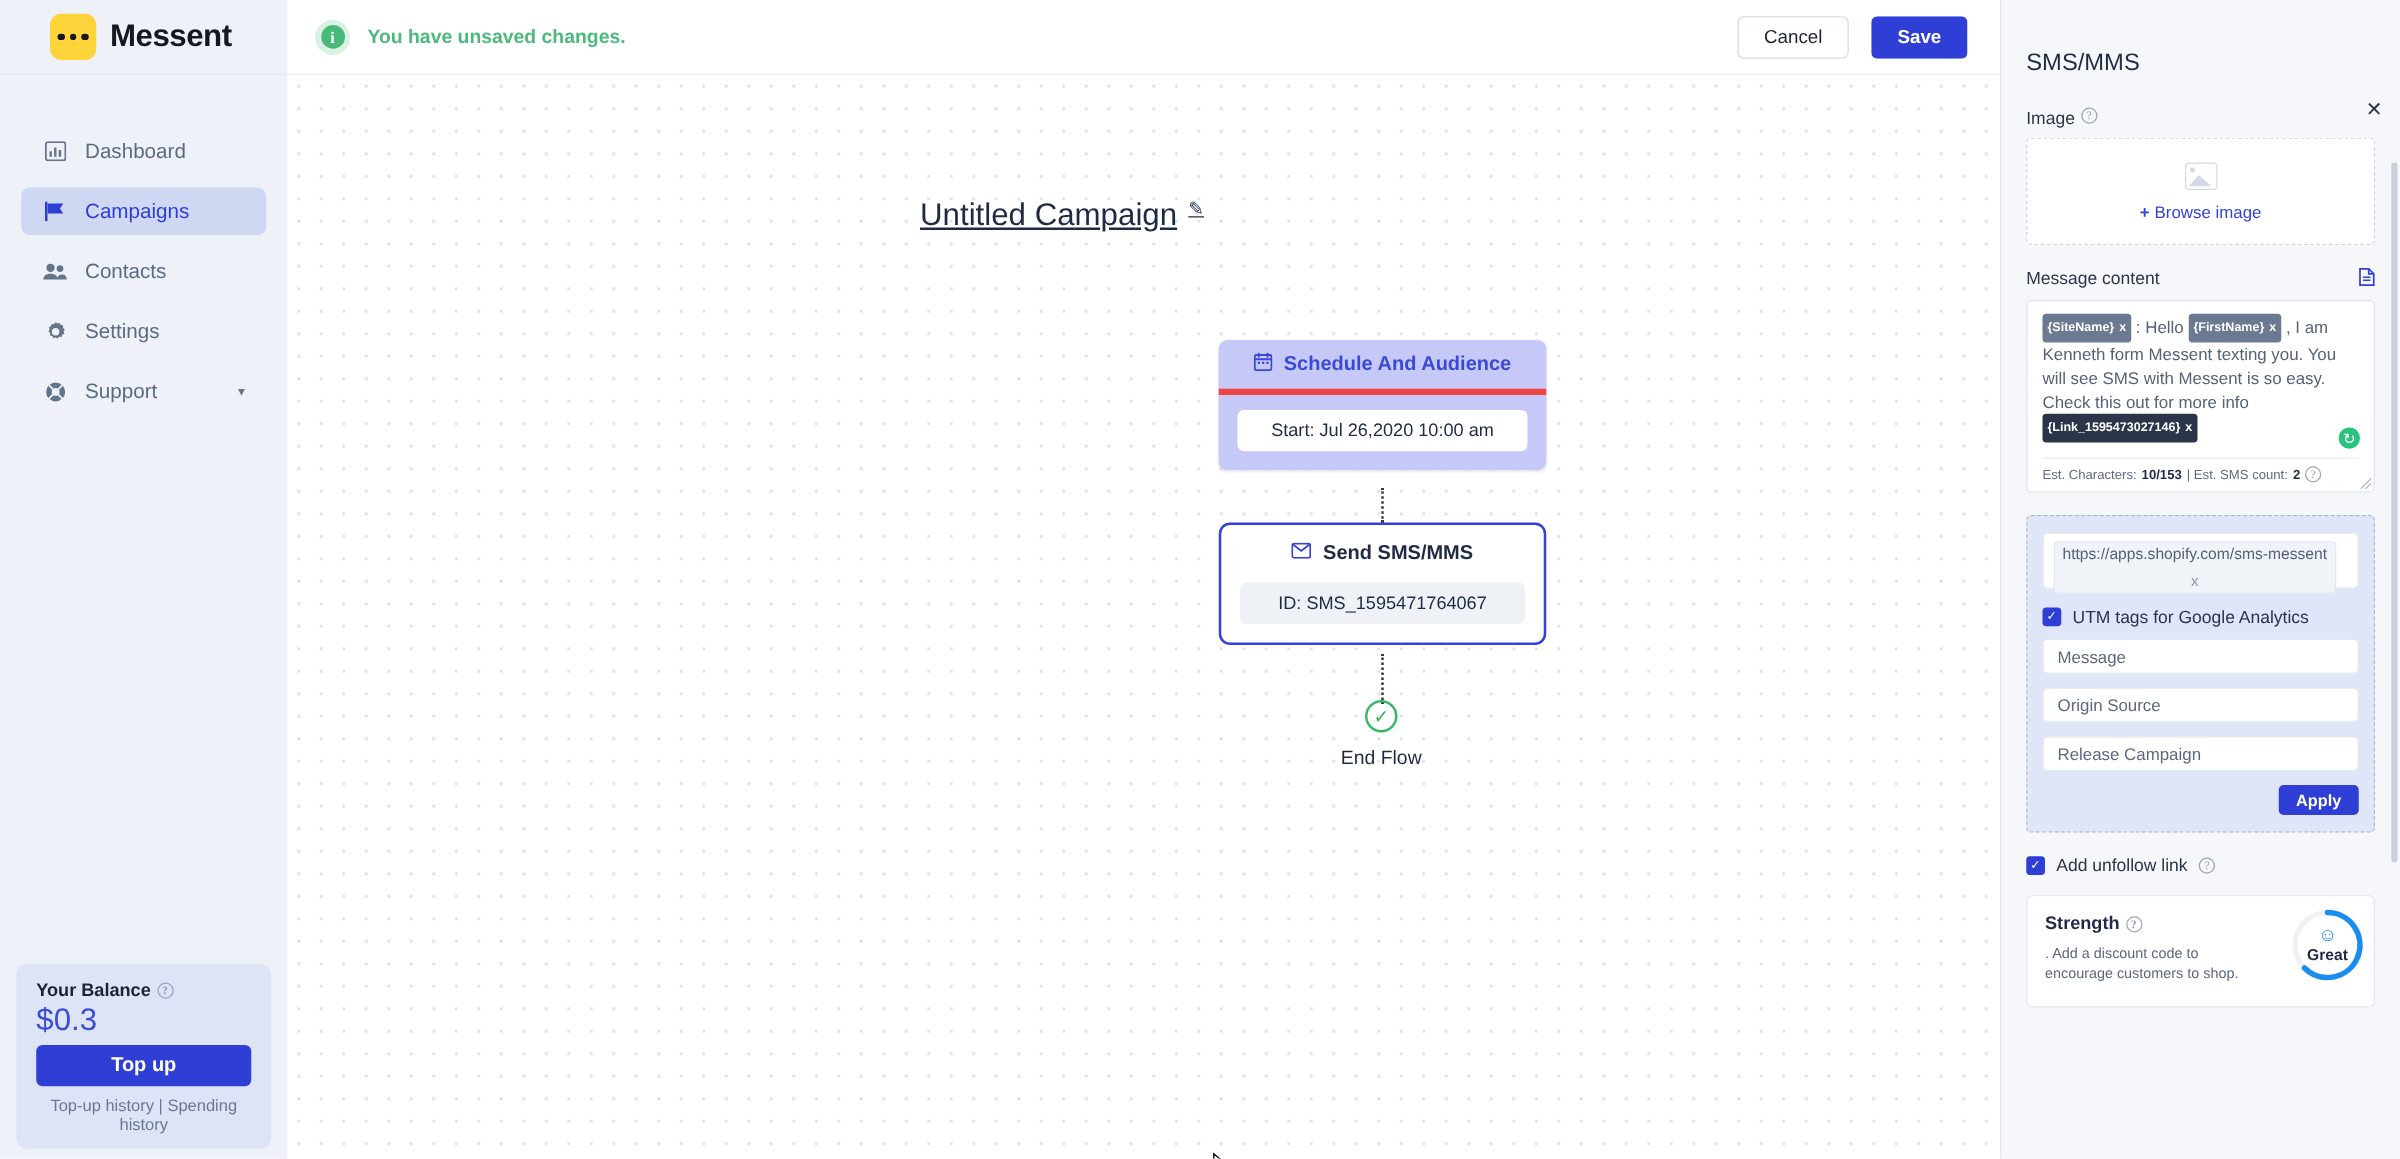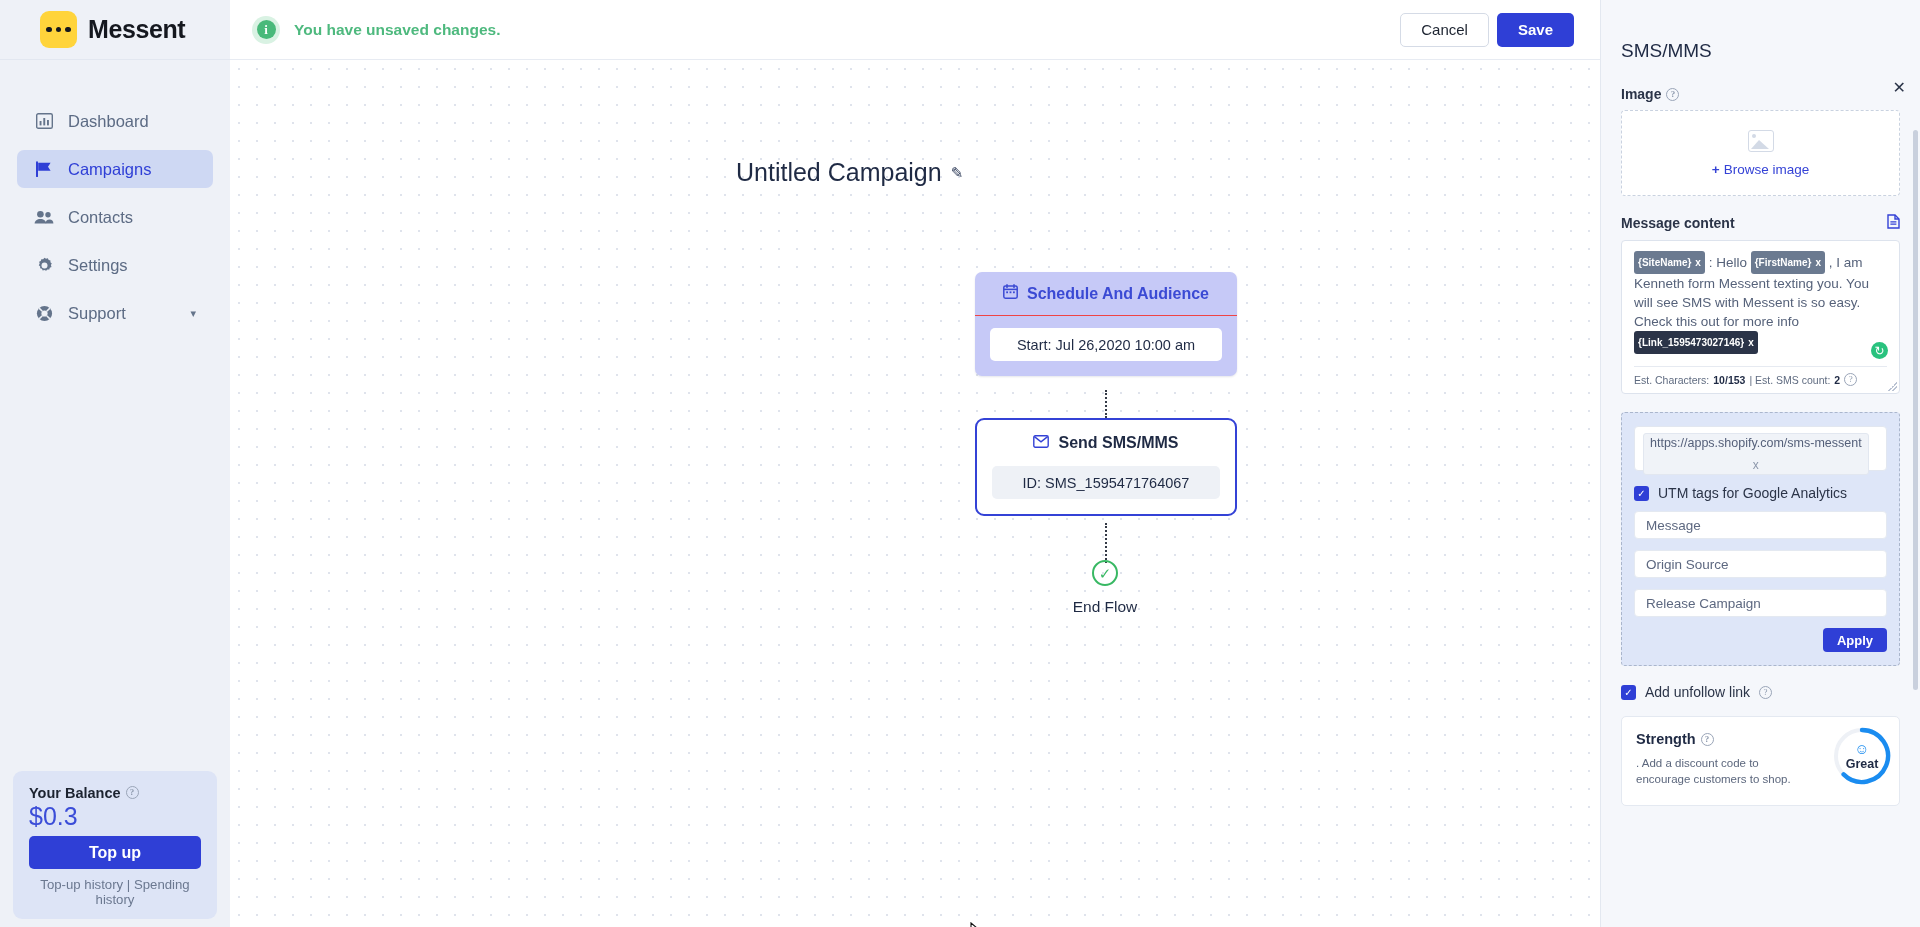--- a/index.html
+++ b/index.html
@@ -77,50 +77,50 @@
   .alert-ico {
     width: 28px; height: 28px; border-radius: 50%; background: #d9f2e3;
     display: flex; align-items: center; justify-content: center;
   }
   .alert-ico b {
     width: 19px; height: 19px; border-radius: 50%; background: #49b97a; color: #fff;
     font-size: 13px; display: flex; align-items: center; justify-content: center;
     font-family: "Liberation Serif", serif;
   }
   .alert-text { color: #4eb97e; font-size: 15.5px; font-weight: bold; }
-  .topbar-actions { margin-left: auto; display: flex; gap: 8px; justify-content: center; }
+  .topbar-actions { margin-left: auto; display: flex; gap: 18px; justify-content: center; }
   .btn {
     height: 34px; padding: 0 20px; border-radius: 5px; font-size: 15px;
     cursor: pointer; font-family: inherit; border: 1px solid transparent;
   }
   .btn-ghost { background: #fff; border-color: #d5dbe6; color: #1c2330; }
   .btn-primary { background: #2f3fd6; color: #fff; font-weight: bold; }
 
   
   .canvas {
     flex: 1; position: relative; overflow: hidden;
     background-color: #fff;
     background-image: radial-gradient(#dfe3ec 1.1px, transparent 1.2px);
     background-size: 18px 18px;
   }
   .camp-title {
     position: absolute; left: 506px; top: 98px;
-    font-size: 25px; color: #1f2a44; display: flex; align-items: center; gap: 9px;
+    font-size: 25px; color: #1f2a44; display: flex; align-items: flex-start; gap: 9px; text-decoration: underline;
   }
   .pencil { font-size: 15px; color: #2d3a57; }
 
   .node-schedule {
     position: absolute; left: 745px; top: 212px; width: 262px;
     background: #c6c9f7; border-radius: 7px; padding-bottom: 15px;
     box-shadow: 0 1px 2px rgba(40,50,90,.12);
   }
   .node-head {
     display: flex; align-items: center; justify-content: center; gap: 9px;
     height: 44px; font-size: 16px; font-weight: bold; color: #3b4ad4;
-    border-bottom: 1px solid #ef4444;
+    border-bottom: 5px solid #ef4444;
   }
   .node-pill {
     margin: 12px 15px 0 15px; background: #fff; border-radius: 5px;
     height: 33px; display: flex; align-items: center; justify-content: center;
     font-size: 14.5px; color: #1f2a44;
   }
 
   .node-sms {
     position: absolute; left: 745px; top: 358px; width: 262px;
     background: #fff; border: 2px solid #3442d6; border-radius: 9px;
@@ -150,21 +150,21 @@
     background: #f5f7fb; border-left: 1px solid #e3e8f0;
     position: relative; overflow: hidden;
   }
   .panel-close {
     position: absolute; right: 14px; top: 78px; font-size: 16px; color: #2b3448; cursor: pointer;
   }
   .panel-body { padding: 40px 20px 0 20px; }
   .panel-title { font-size: 19px; color: #1f2a44; font-weight: 500; margin-bottom: 24px; }
   .field-label {
     font-size: 14px; color: #2b3448; margin-bottom: 8px;
-    display: flex; align-items: center; gap: 5px; font-weight: bold;
+    display: flex; gap: 5px;
   }
   .field-label .spacer { margin-left: auto; }
 
   .dropzone {
     background: #fff; border: 1px dashed #c9d2e0; border-radius: 4px;
     height: 86px; display: flex; flex-direction: column; align-items: center;
     justify-content: center; gap: 10px;
     cursor: pointer;
   }
   .img-ico { width: 26px; height: 22px; border: 1.6px solid #d3dae6; border-radius: 3px; position: relative; }

